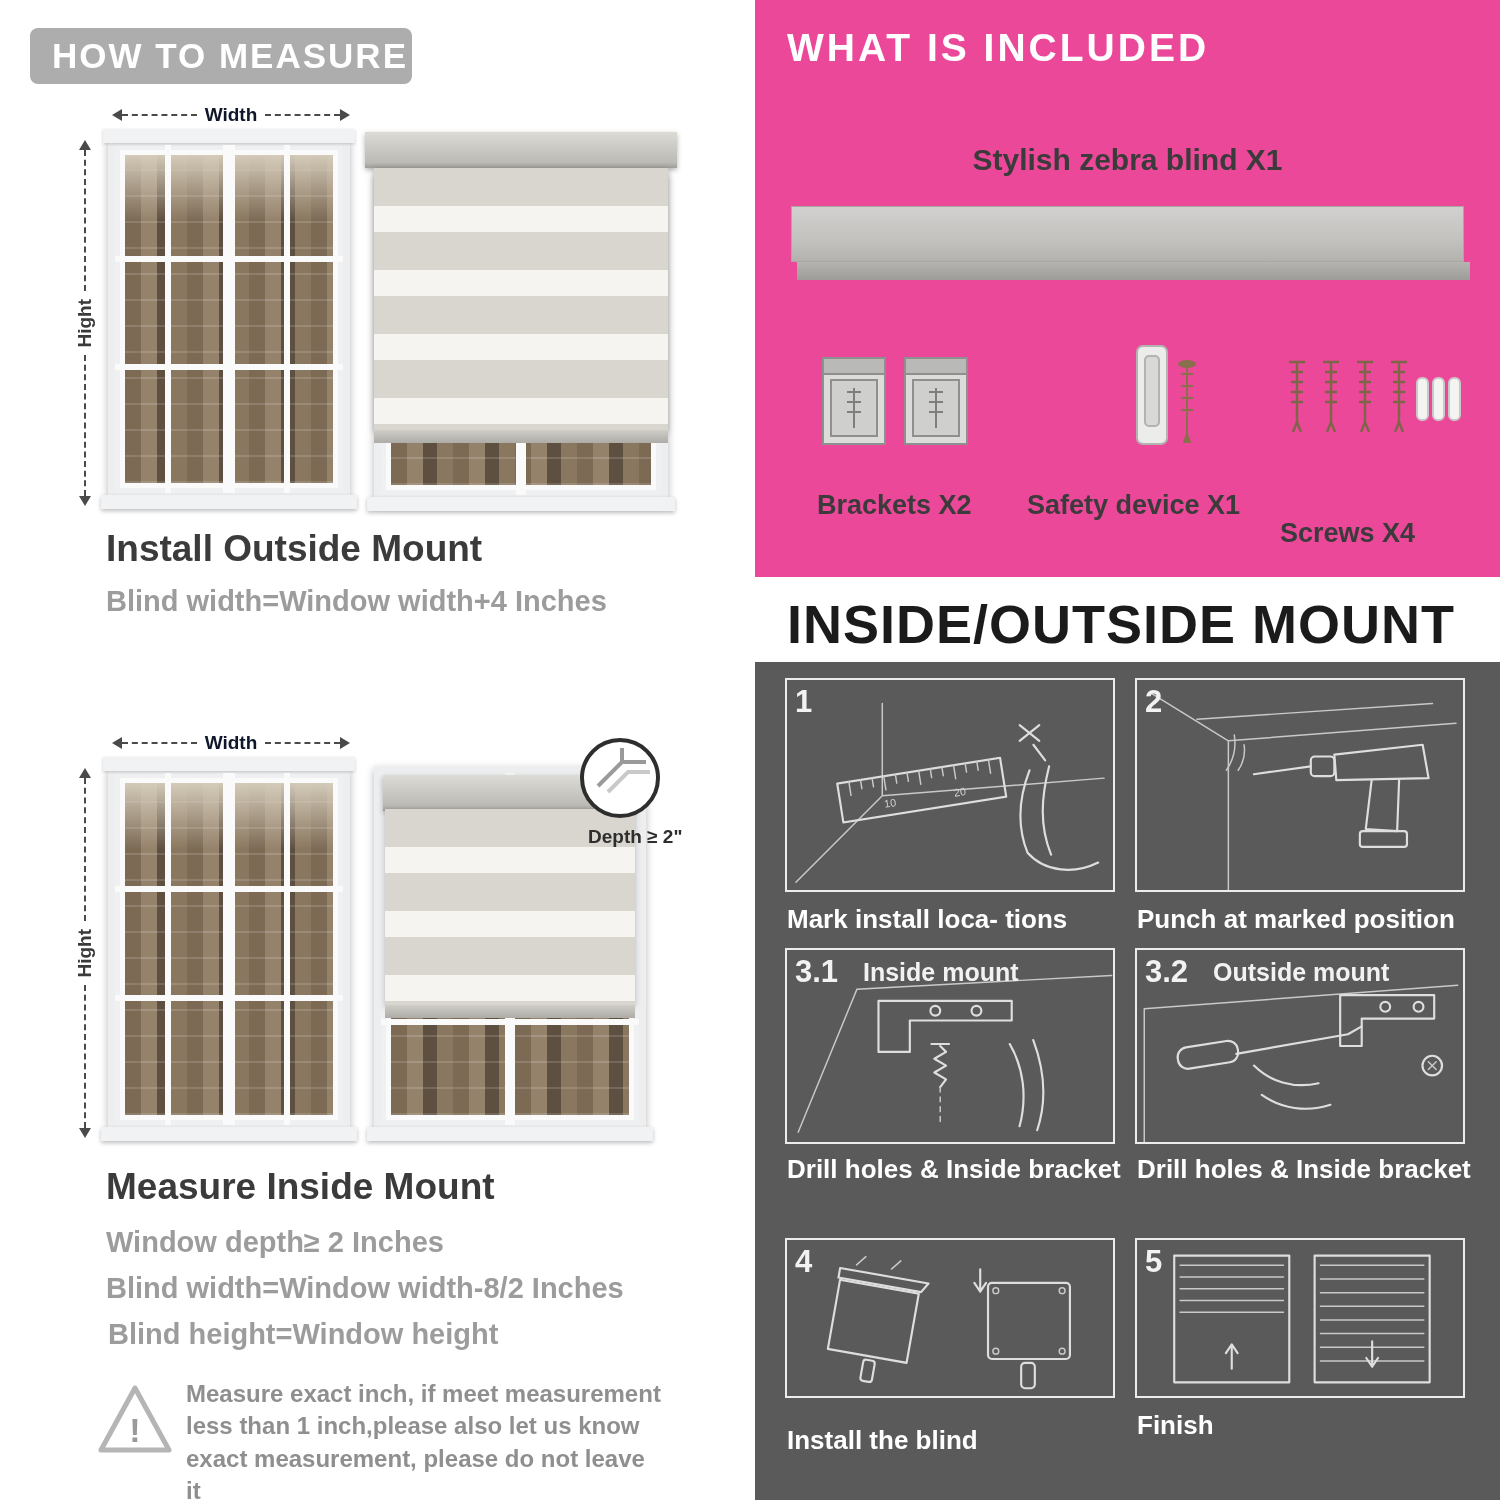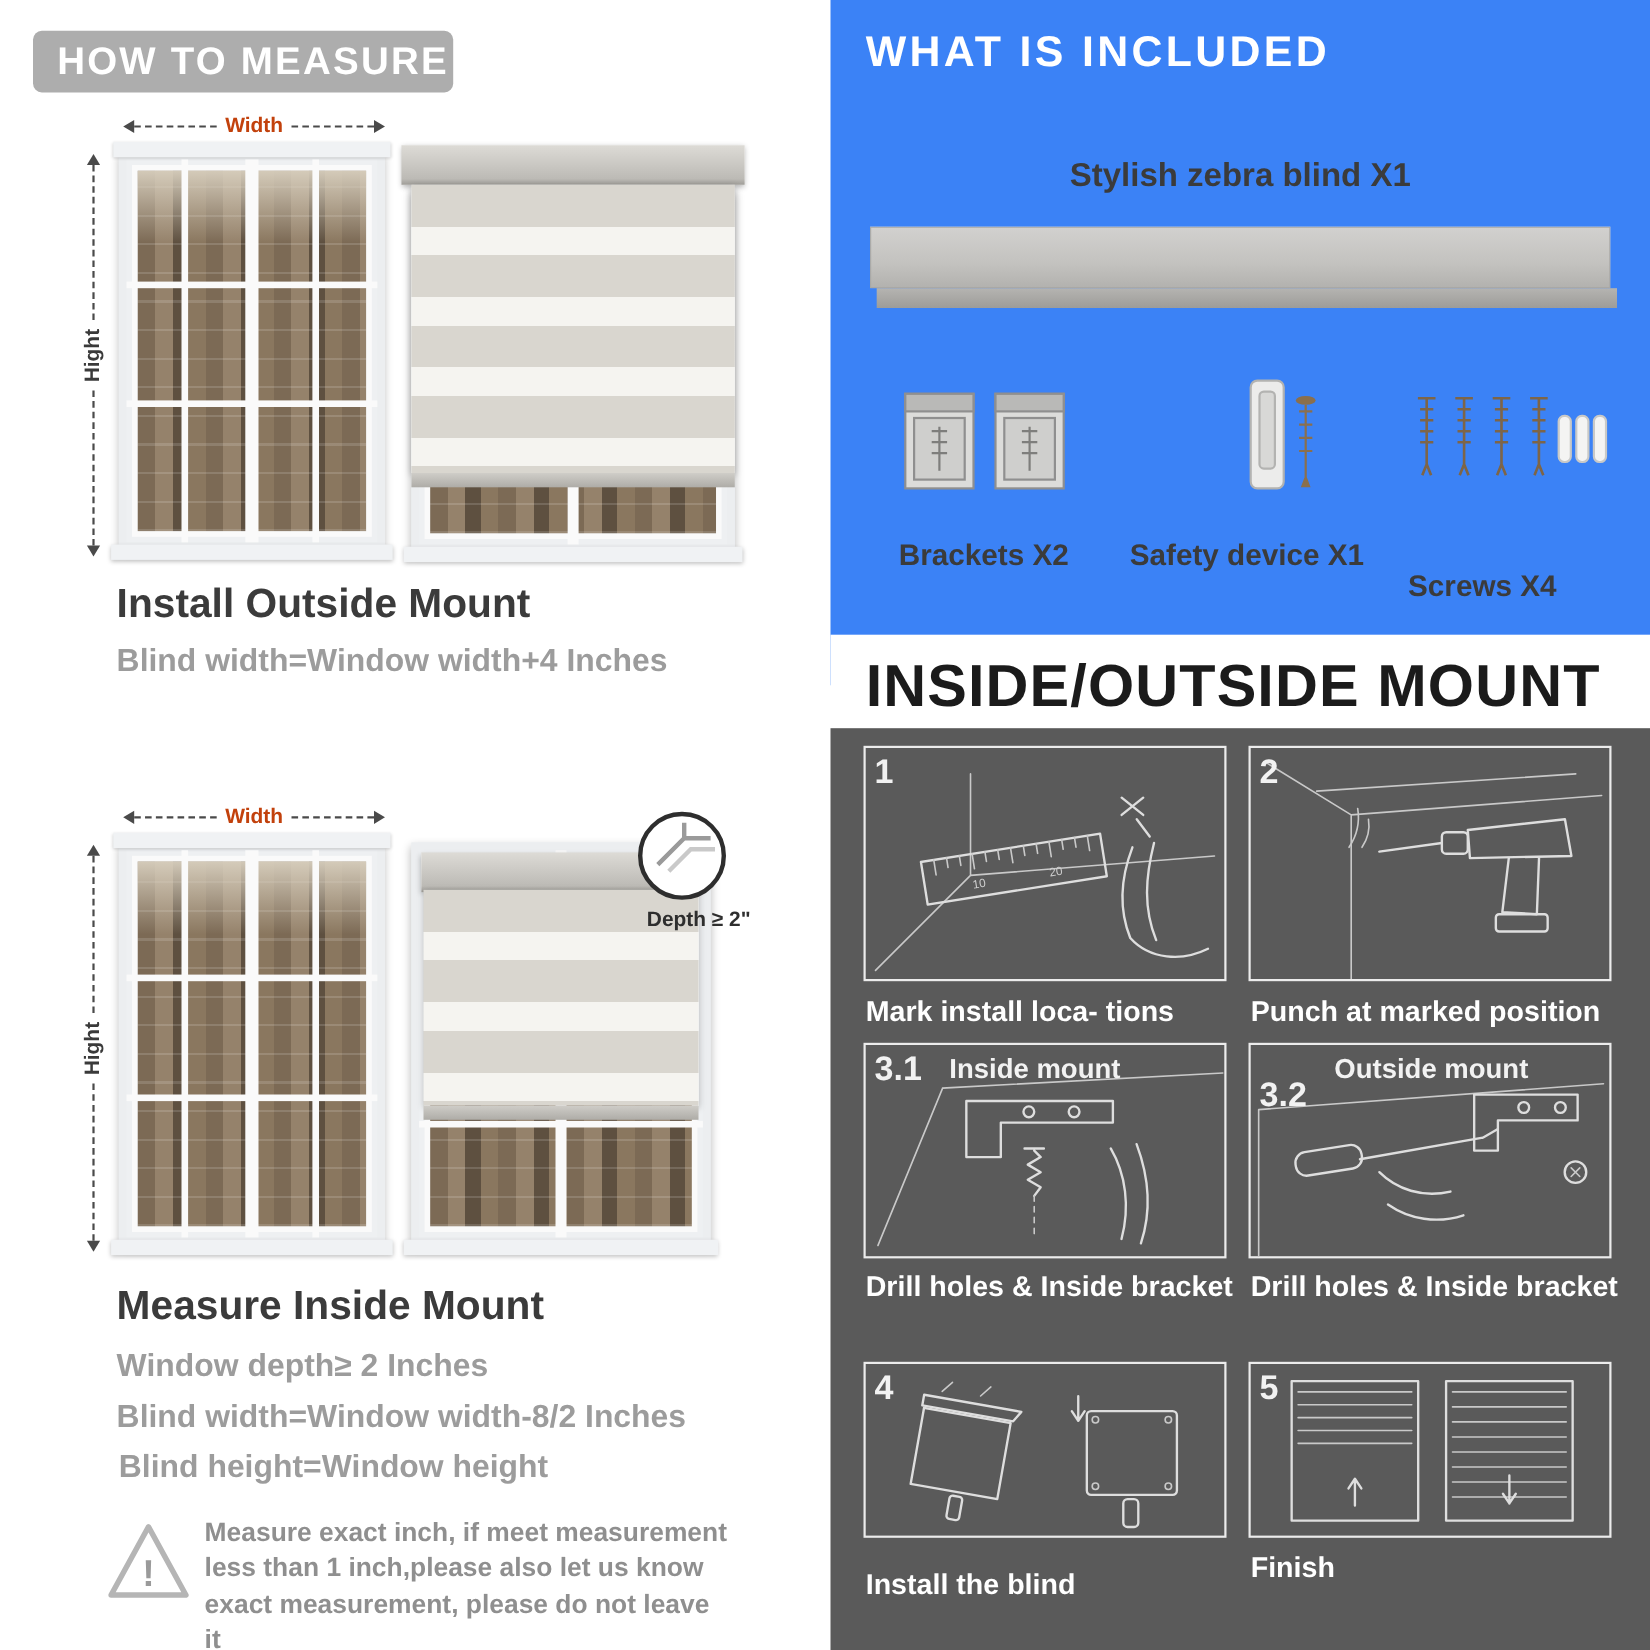--- a/index.html
+++ b/index.html
@@ -8,21 +8,21 @@
 
   
   .pill-header { position:absolute; left:30px; top:28px; width:382px; height:56px;
     background:#adadad; border-radius:8px; color:#fff; font-size:35px; font-weight:bold;
     letter-spacing:2px; display:flex; align-items:center; padding-left:22px; }
 
   h2.sec-title { position:absolute; color:#3b3b3b; font-size:37px; font-weight:bold; }
   p.gray-line { position:absolute; color:#9c9c9c; font-size:29px; font-weight:bold; }
 
   
-  .harrow { position:absolute; display:flex; align-items:center; color:#c2410c;
+  .harrow { position:absolute; display:flex; align-items:center; color:#0f172a;
     font-weight:bold; font-size:19px; }
   .harrow .seg { flex:1; border-top:2px dashed #4a4a4a; }
   .harrow .lbl { padding:0 8px; white-space:nowrap; }
   .ah-l { width:0; height:0; border-top:6px solid transparent; border-bottom:6px solid transparent; border-right:10px solid #4a4a4a; }
   .ah-r { width:0; height:0; border-top:6px solid transparent; border-bottom:6px solid transparent; border-left:10px solid #4a4a4a; }
   .varrow { position:absolute; display:flex; flex-direction:column; align-items:center; color:#3a3a3a; font-weight:bold; font-size:19px; }
   .varrow .seg { flex:1; border-left:2px dashed #4a4a4a; }
   .varrow .lbl { writing-mode:vertical-rl; transform:rotate(180deg); padding:8px 0; }
   .av-t { width:0; height:0; border-left:6px solid transparent; border-right:6px solid transparent; border-bottom:10px solid #4a4a4a; }
   .av-b { width:0; height:0; border-left:6px solid transparent; border-right:6px solid transparent; border-top:10px solid #4a4a4a; }
@@ -49,21 +49,21 @@
     box-shadow:0 2px 6px rgba(0,0,0,.25); }
   .brail { position:absolute; left:0; right:0; height:13px; background:linear-gradient(180deg,#cfcdc8,#aeaca7); }
 
   .depth-circle { position:absolute; width:80px; height:80px; border:4px solid #2e2e2e; border-radius:50%; background:#fff; }
   .depth-lbl { position:absolute; font-size:19px; font-weight:bold; color:#2e2e2e; white-space:nowrap; }
 
   .warn-tri { position:absolute; }
   .note-text { position:absolute; width:480px; color:#8f8f8f; font-size:24px; font-weight:bold; line-height:1.35; }
 
   
-  .right-top { position:absolute; left:755px; top:0; width:745px; height:623px; background:#3b82f6; }
+  .right-top { position:absolute; left:755px; top:0; width:745px; height:623px; background:#ec4899; }
   .wii-title { position:absolute; left:32px; top:26px; color:#fff; font-size:39px; font-weight:bold; letter-spacing:3px; }
   .blind-name { position:absolute; left:0; right:0; top:143px; text-align:center; color:#3b3b3b; font-size:30px; font-weight:bold; }
   .rail-bar { position:absolute; left:36px; right:36px; top:206px; height:56px;
     background:linear-gradient(180deg,#d2d1cf 0%, #c3c2bf 60%, #b2b1ae 100%);
     box-shadow:inset 0 0 0 1px #a9a8a5; }
   .rail-bar-b { position:absolute; left:42px; right:30px; top:262px; height:18px;
     background:linear-gradient(180deg,#b5b4b1,#9d9c99); }
   .inc-item { position:absolute; }
   .inc-label { position:absolute; color:#3b3b3b; font-size:27px; font-weight:bold; white-space:nowrap; }
 
@@ -293,21 +293,21 @@
         <path class="la" d="M206 46 h96 v24 h-74 v28 h-22 z"></path>
         <circle cx="252" cy="58" r="5" class="la"></circle>
         <circle cx="286" cy="58" r="5" class="la"></circle>
         <path class="la" d="M100 106 L214 86 M214 86 L228 78"></path>
         <rect x="40" y="96" width="62" height="22" rx="10" class="la" transform="rotate(-9 71 107)"></rect>
         <path class="la" d="M118 118 C134 134 158 142 184 136 M126 148 C146 162 172 166 196 158"></path>
         <circle cx="300" cy="118" r="10" class="la"></circle>
         <path class="la-thin" d="M296 114 l8 8 M304 114 l-8 8"></path>
       </svg>
     </div>
-    <div class="step-num" style="left:390px; top:292px;margin-top:23px;">3.2</div>
+    <div class="step-num" style="left:390px; top:292px;">3.2</div>
     <div class="step-sub" style="left:458px; top:296px;">Outside mount</div>
     <div class="step-cap" style="left:382px; top:492px;">Drill holes &amp;  Inside bracket</div>
 
     <div class="step" style="left:30px; top:576px; width:330px; height:160px;">
       <svg class="line-art" viewBox="0 0 330 160">
         <g transform="rotate(10 90 80)">
           <path class="la" d="M44 36 h92 l-6 10 h-86 z"></path>
           <rect x="46" y="48" width="82" height="72" class="la"></rect>
           <path class="la-thin" d="M60 30 l8 -10 M96 28 l8 -10"></path>
           <rect x="84" y="124" width="12" height="22" rx="3" class="la"></rect>

